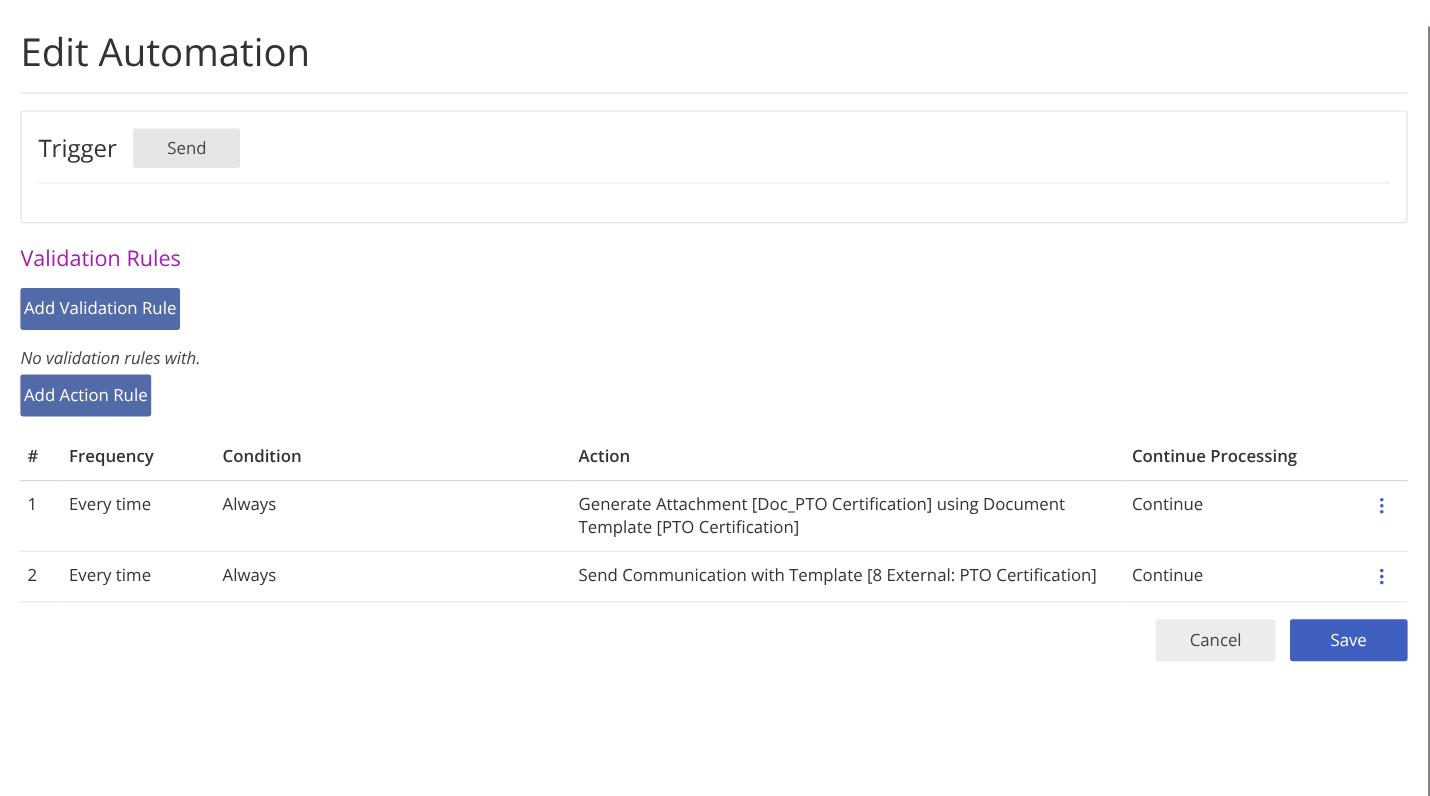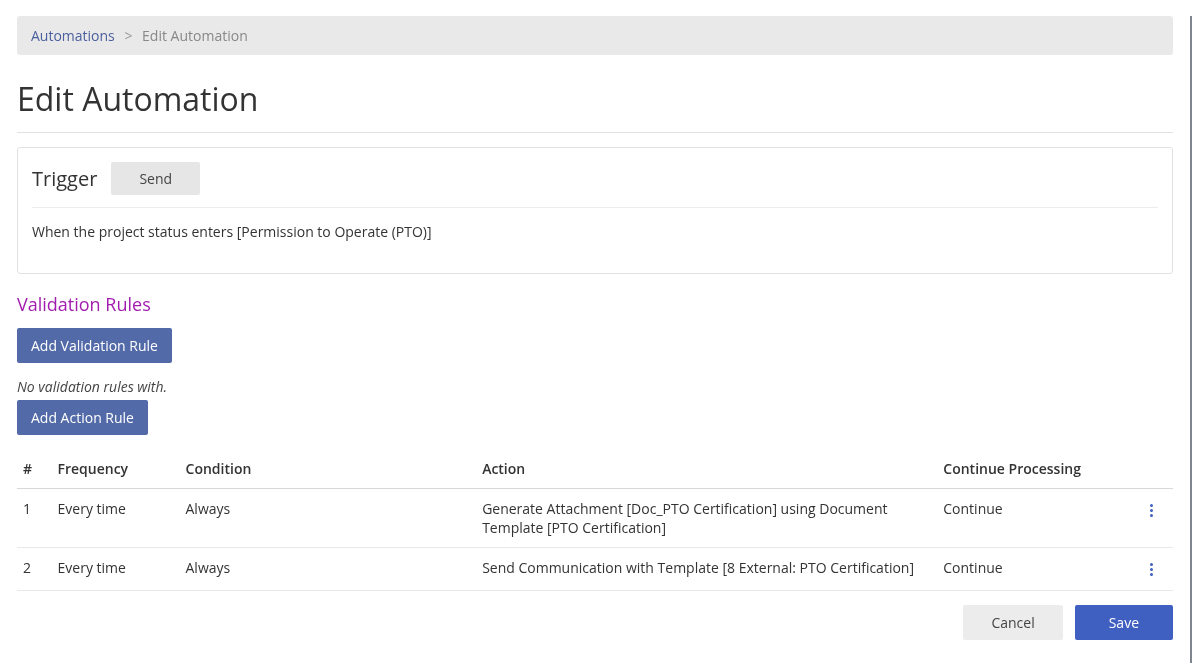--- a/index.html
+++ b/index.html
@@ -45,21 +45,21 @@
   }
   .hr {
     border: none;
     border-top: 1px solid #e2e2e2;
     margin: 0;
   }
   .panel {
     border: 1px solid #e2e2e2;
     border-radius: 3px;
     margin-top: 14px;
-    padding: 14px 14px 32px 14px;
+    padding: 14px 14px 18px 14px;
   }
   .panel-header {
     display: flex;
     align-items: center;
     gap: 14px;
     padding-bottom: 12px;
     border-bottom: 1px solid #ececec;
     margin-bottom: 14px;
   }
   .panel-title {
@@ -76,21 +76,21 @@
     border-radius: 2px;
   }
   .btn-grey {
     background: #e6e6e6;
     color: #444;
     padding: 7px 28px;
   }
   .btn-blue {
     background: #536aa8;
     color: #fff;
-    padding: 8px 14px;
+    padding: 8px 3px;
   }
   .btn-save {
     background: #3f5fc1;
     color: #fff;
     padding: 8px 34px;
   }
   .btn-cancel {
     background: #ececec;
     color: #444;
     padding: 8px 28px;
@@ -162,35 +162,29 @@
     gap: 12px;
     margin-top: 14px;
   }
 </style>
 </head>
 <body>
 
 <div class="page">
   <div class="content">
 
-    <div class="breadcrumb">
-      <a>Automations</a>
-      <span class="sep">&gt;</span>
-      <span>Edit Automation</span>
-    </div>
 
     <h1 class="page-title">Edit Automation</h1>
     <hr class="hr">
 
     <div class="panel">
       <div class="panel-header">
         <span class="panel-title">Trigger</span>
         <button class="btn btn-grey">Send</button>
       </div>
-      <div class="trigger-desc">When the project status enters [Permission to Operate (PTO)]</div>
     </div>
 
     <div class="section-title">Validation Rules</div>
     <button class="btn btn-blue">Add Validation Rule</button>
     <div class="empty-msg">No validation rules with.</div>
 
     <button class="btn btn-blue">Add Action Rule</button>
 
     <table class="table">
       <thead>

